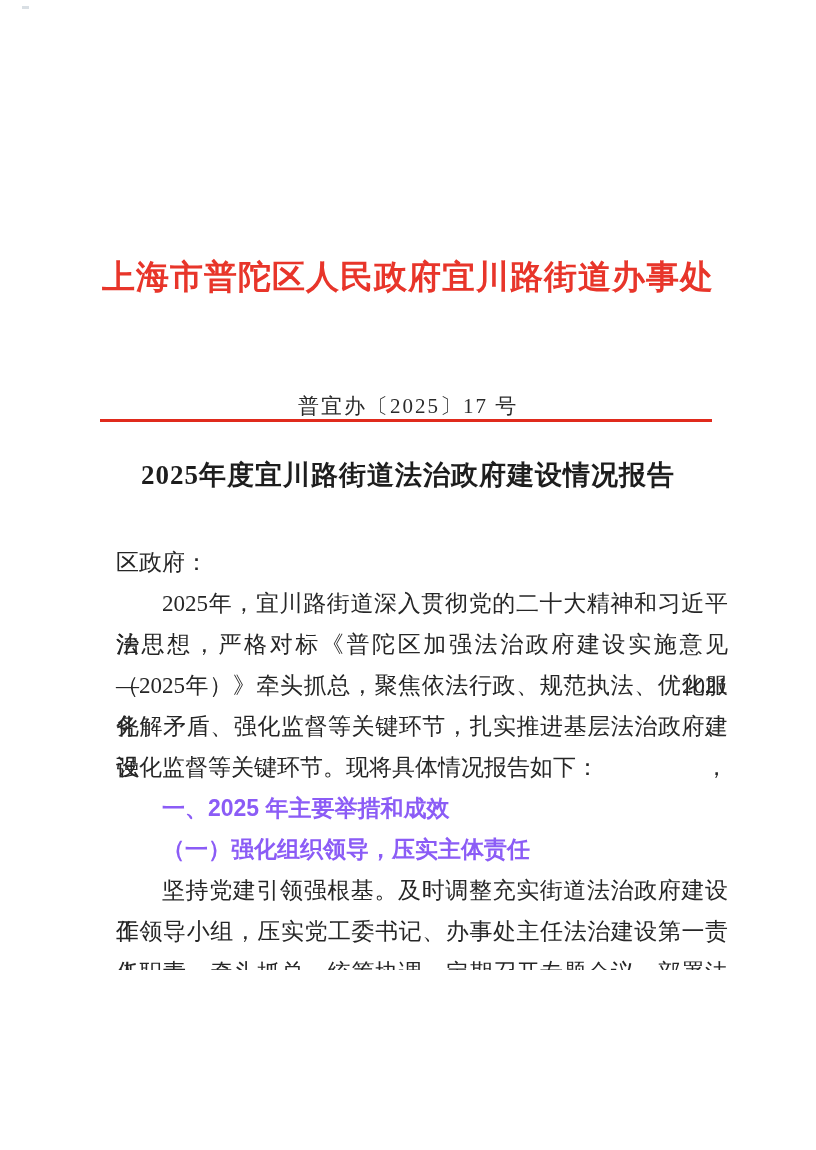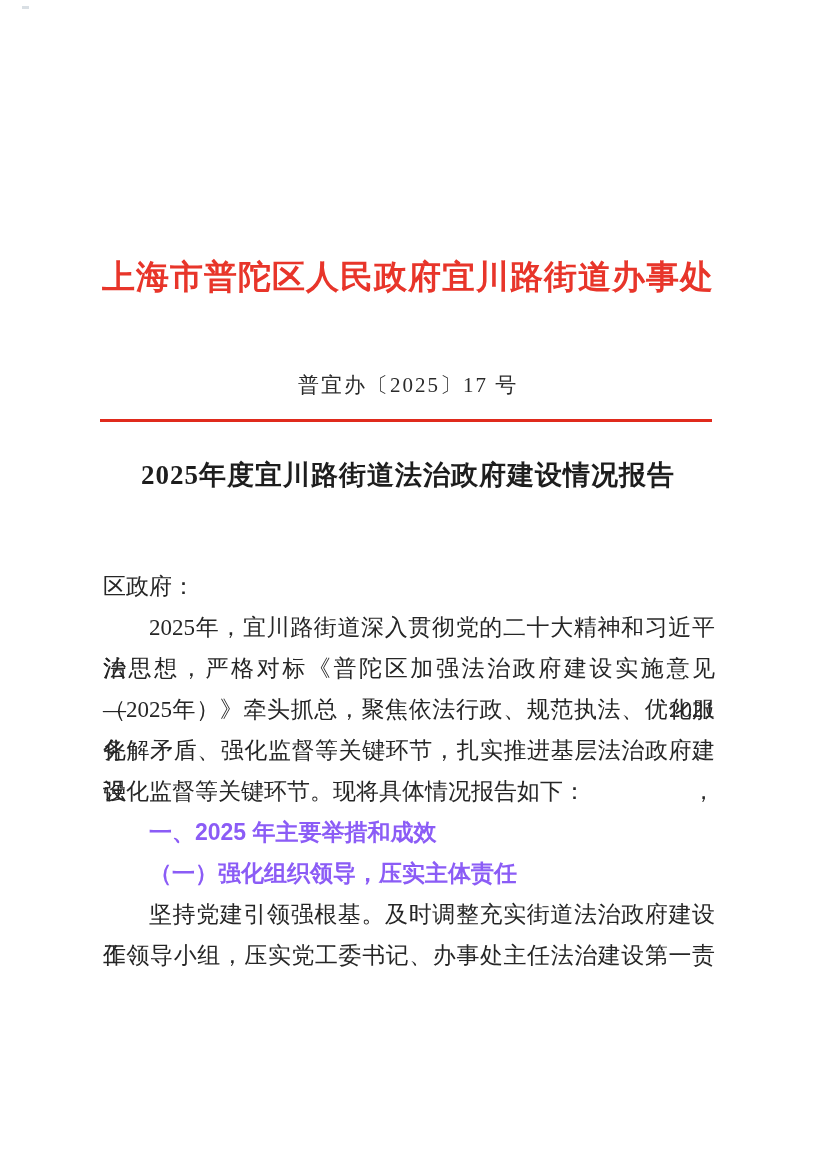--- a/index.html
+++ b/index.html
@@ -19,21 +19,21 @@
     width: 100%;
     text-align: center;
     font-size: 33px;
     font-weight: bold;
     letter-spacing: 1px;
     color: #e8352a;
     font-family: "Liberation Serif", "DejaVu Serif", serif;
   }
   .doc-number {
     position: absolute;
-    top: 371px;
+    top: 392px;
     left: 0;
     width: 100%;
     text-align: center;
     font-size: 21px;
     letter-spacing: 2px;
     color: #2a2a2a;
   }
   .red-divider {
     position: absolute;
     top: 419px;
@@ -49,26 +49,25 @@
     width: 100%;
     text-align: center;
     font-size: 27px;
     font-weight: bold;
     letter-spacing: 1px;
     color: #1d1d1d;
   }
   .body-text {
     position: absolute;
     top: 542px;
-    left: 103px;
+    left: 116px;
     width: 612px;
     font-size: 23px;
     line-height: 41px;
     color: #262626;
-    margin-top: 24px;
   }
   .line { height: 41px; white-space: nowrap; }
   .fill { text-align: justify; text-align-last: justify; white-space: normal; }
   .indent { text-indent: 46px; }
   .heading {
     font-family: "Liberation Sans", "DejaVu Sans", sans-serif;
     font-weight: bold;
     color: #8b5cf6;
   }
   .page-number {

